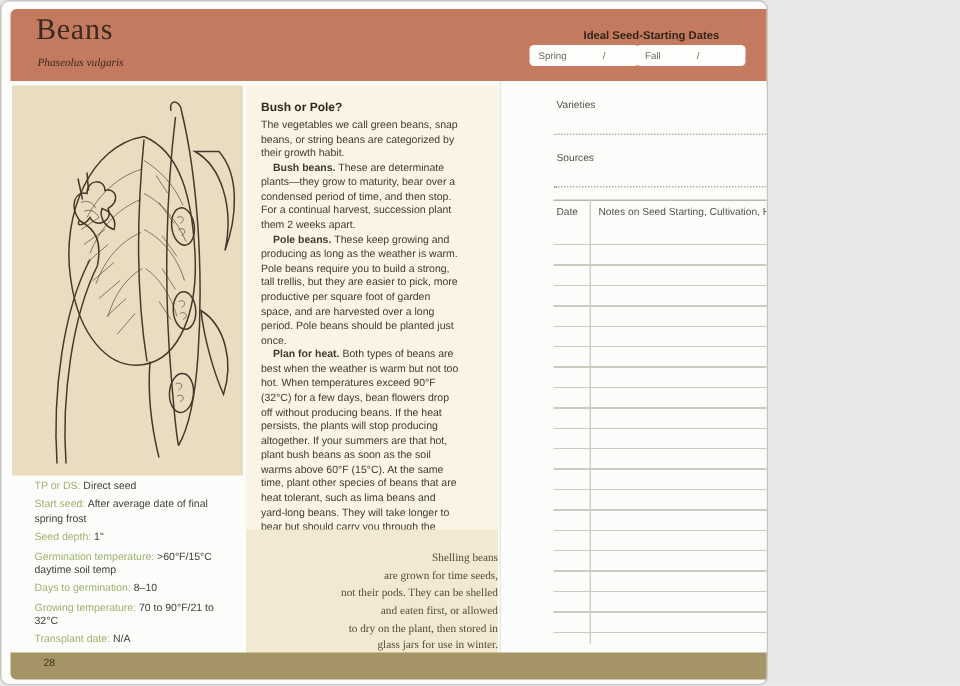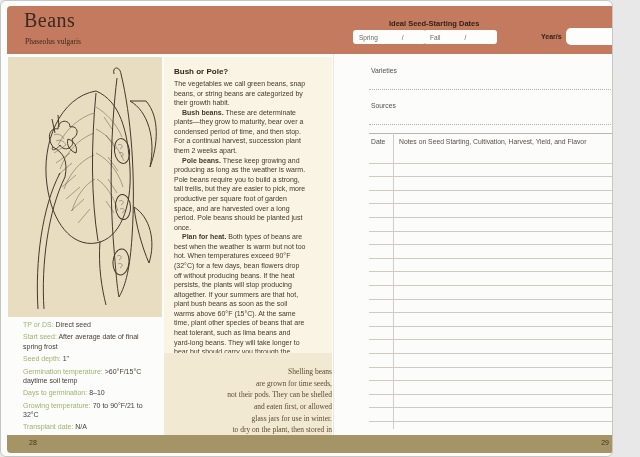--- a/index.html
+++ b/index.html
@@ -1,23 +1,23 @@
 <!DOCTYPE html>
 <html><head>
 <meta charset="utf-8">
 <style>
   html,body{margin:0;padding:0;background:#e8e8e8;}
-  .page{position:relative;width:613px;height:457px;background:#fcfcfa;border:1px solid #c6c6c4;
+  .page{position:relative;width:512px;height:457px;background:#fcfcfa;border:1px solid #c6c6c4;
         border-radius:6px;overflow:hidden;font-family:"Liberation Sans",sans-serif;box-sizing:border-box;}
   
   .band{position:absolute;left:6px;top:5px;width:628px;height:48px;background:#c47a5e;border-radius:4px 4px 0 0;}
   .title{position:absolute;left:17px;top:3px;margin:0;font-family:"Liberation Serif",serif;
          font-weight:normal;font-size:20px;letter-spacing:.5px;color:#3a2a20;}
   .subtitle{position:absolute;left:18px;top:31px;font-family:"Liberation Serif",serif;
-            font-size:7.5px;color:#3a2a20;}
+            font-style:italic;font-size:7.5px;color:#3a2a20;}
   .dates-label{position:absolute;left:346px;top:13px;font-size:7.5px;font-weight:bold;color:#32231a;padding-left:36px;}
   .date-field{position:absolute;top:24px;width:73px;height:14px;background:#fdfdfb;border-radius:3px;
               display:flex;align-items:center;font-size:6.5px;color:#6e6a62;padding:0 6px;box-sizing:border-box;}
   .date-field .slash{margin-left:24px;}
   .f-spring{left:346px;} .f-fall{left:417px;}
   .year-label{position:absolute;left:534px;top:27px;font-size:7px;font-weight:bold;color:#32231a;}
   .year-field{position:absolute;left:559px;top:22px;width:62px;height:17px;background:#fdfdfb;border-radius:5px;}
   
   .illus{position:absolute;left:7px;top:56px;width:154px;height:260px;background:#e9ddc1;}
   .info{position:absolute;left:7px;top:319px;width:154px;padding-left:15px;box-sizing:border-box;}
@@ -120,22 +120,22 @@
       <p><span>The vegetables we call green beans, snap beans, or string beans are categorized by their growth habit.</span></p>
       <p class="ind"><span class="lead">Bush beans. </span><span>These are determinate plants—they grow to maturity, bear over a condensed period of time, and then stop. For a continual harvest, succession plant them 2 weeks apart.</span></p>
       <p class="ind"><span class="lead">Pole beans. </span><span>These keep growing and producing as long as the weather is warm. Pole beans require you to build a strong, tall trellis, but they are easier to pick, more productive per square foot of garden space, and are harvested over a long period. Pole beans should be planted just once.</span></p>
       <p class="ind"><span class="lead">Plan for heat. </span><span>Both types of beans are best when the weather is warm but not too hot. When temperatures exceed 90°F (32°C) for a few days, bean flowers drop off without producing beans. If the heat persists, the plants will stop producing altogether. If your summers are that hot, plant bush beans as soon as the soil warms above 60°F (15°C). At the same time, plant other species of beans that are heat tolerant, such as lima beans and yard-long beans. They will take longer to bear but should carry you through the hottest part of summer. About 10 weeks before first frost in fall, plant bush beans again for a final crop.</span></p>
     </div>
     <div class="callout">
       <div>Shelling beans</div>
       <div>are grown for time seeds,</div>
       <div>not their pods. They can be shelled</div>
       <div>and eaten first, or allowed</div>
+      <div>to dry on the plant, then stored in</div>
       <div>glass jars for use in winter.</div>
-      <div>to dry on the plant, then stored in</div>
     </div>
   </div>
 
   <div class="fold"></div>
 
   <div class="journal">
     <div class="jlabel" style="left:37px;top:10px;">Varieties</div>
     <div class="dotline" style="top:32px;"></div>
     <div class="jlabel" style="left:37px;top:45px;">Sources</div>
     <div class="dotline" style="top:67px;"></div>

